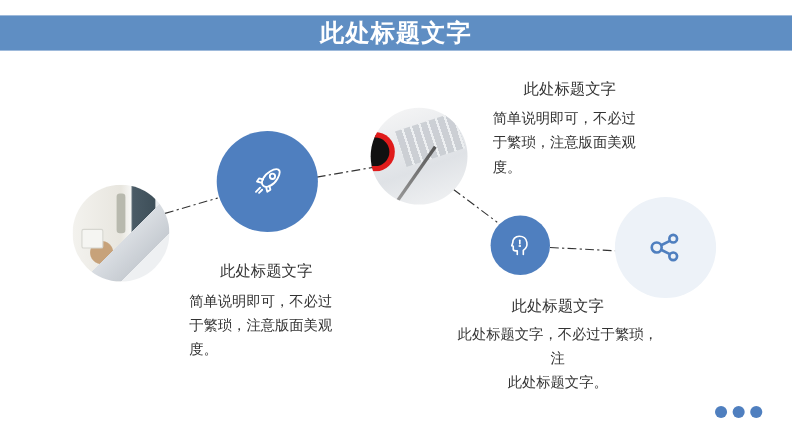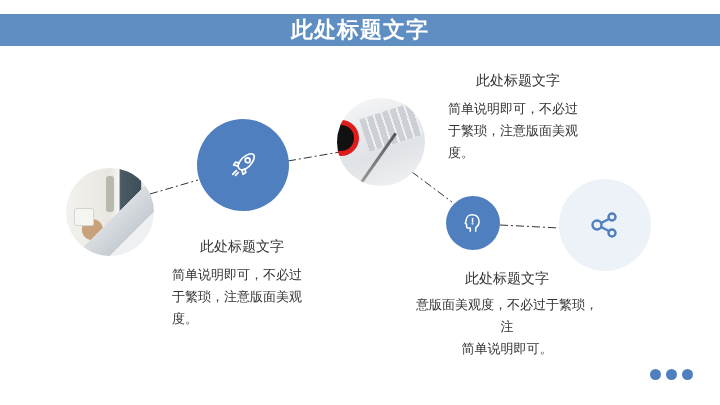--- a/index.html
+++ b/index.html
@@ -128,22 +128,22 @@
   <div class="block-desc">
     <div>简单说明即可，不必过</div>
     <div>于繁琐，注意版面美观</div>
     <div>度。</div>
   </div>
 </div>
 
 <div class="block b3">
   <div class="block-title">此处标题文字</div>
   <div class="block-desc">
-    <div>意版面美观度，不必过于繁琐，注</div>
-    <div>简单说明即可。</div>
+    <div>此处标题文字，不必过于繁琐，注</div>
+    <div>此处标题文字。</div>
   </div>
 </div>
 
 <div class="dots">
   <span class="dot"></span>
   <span class="dot"></span>
   <span class="dot"></span>
 </div>
 
 </body></html>

